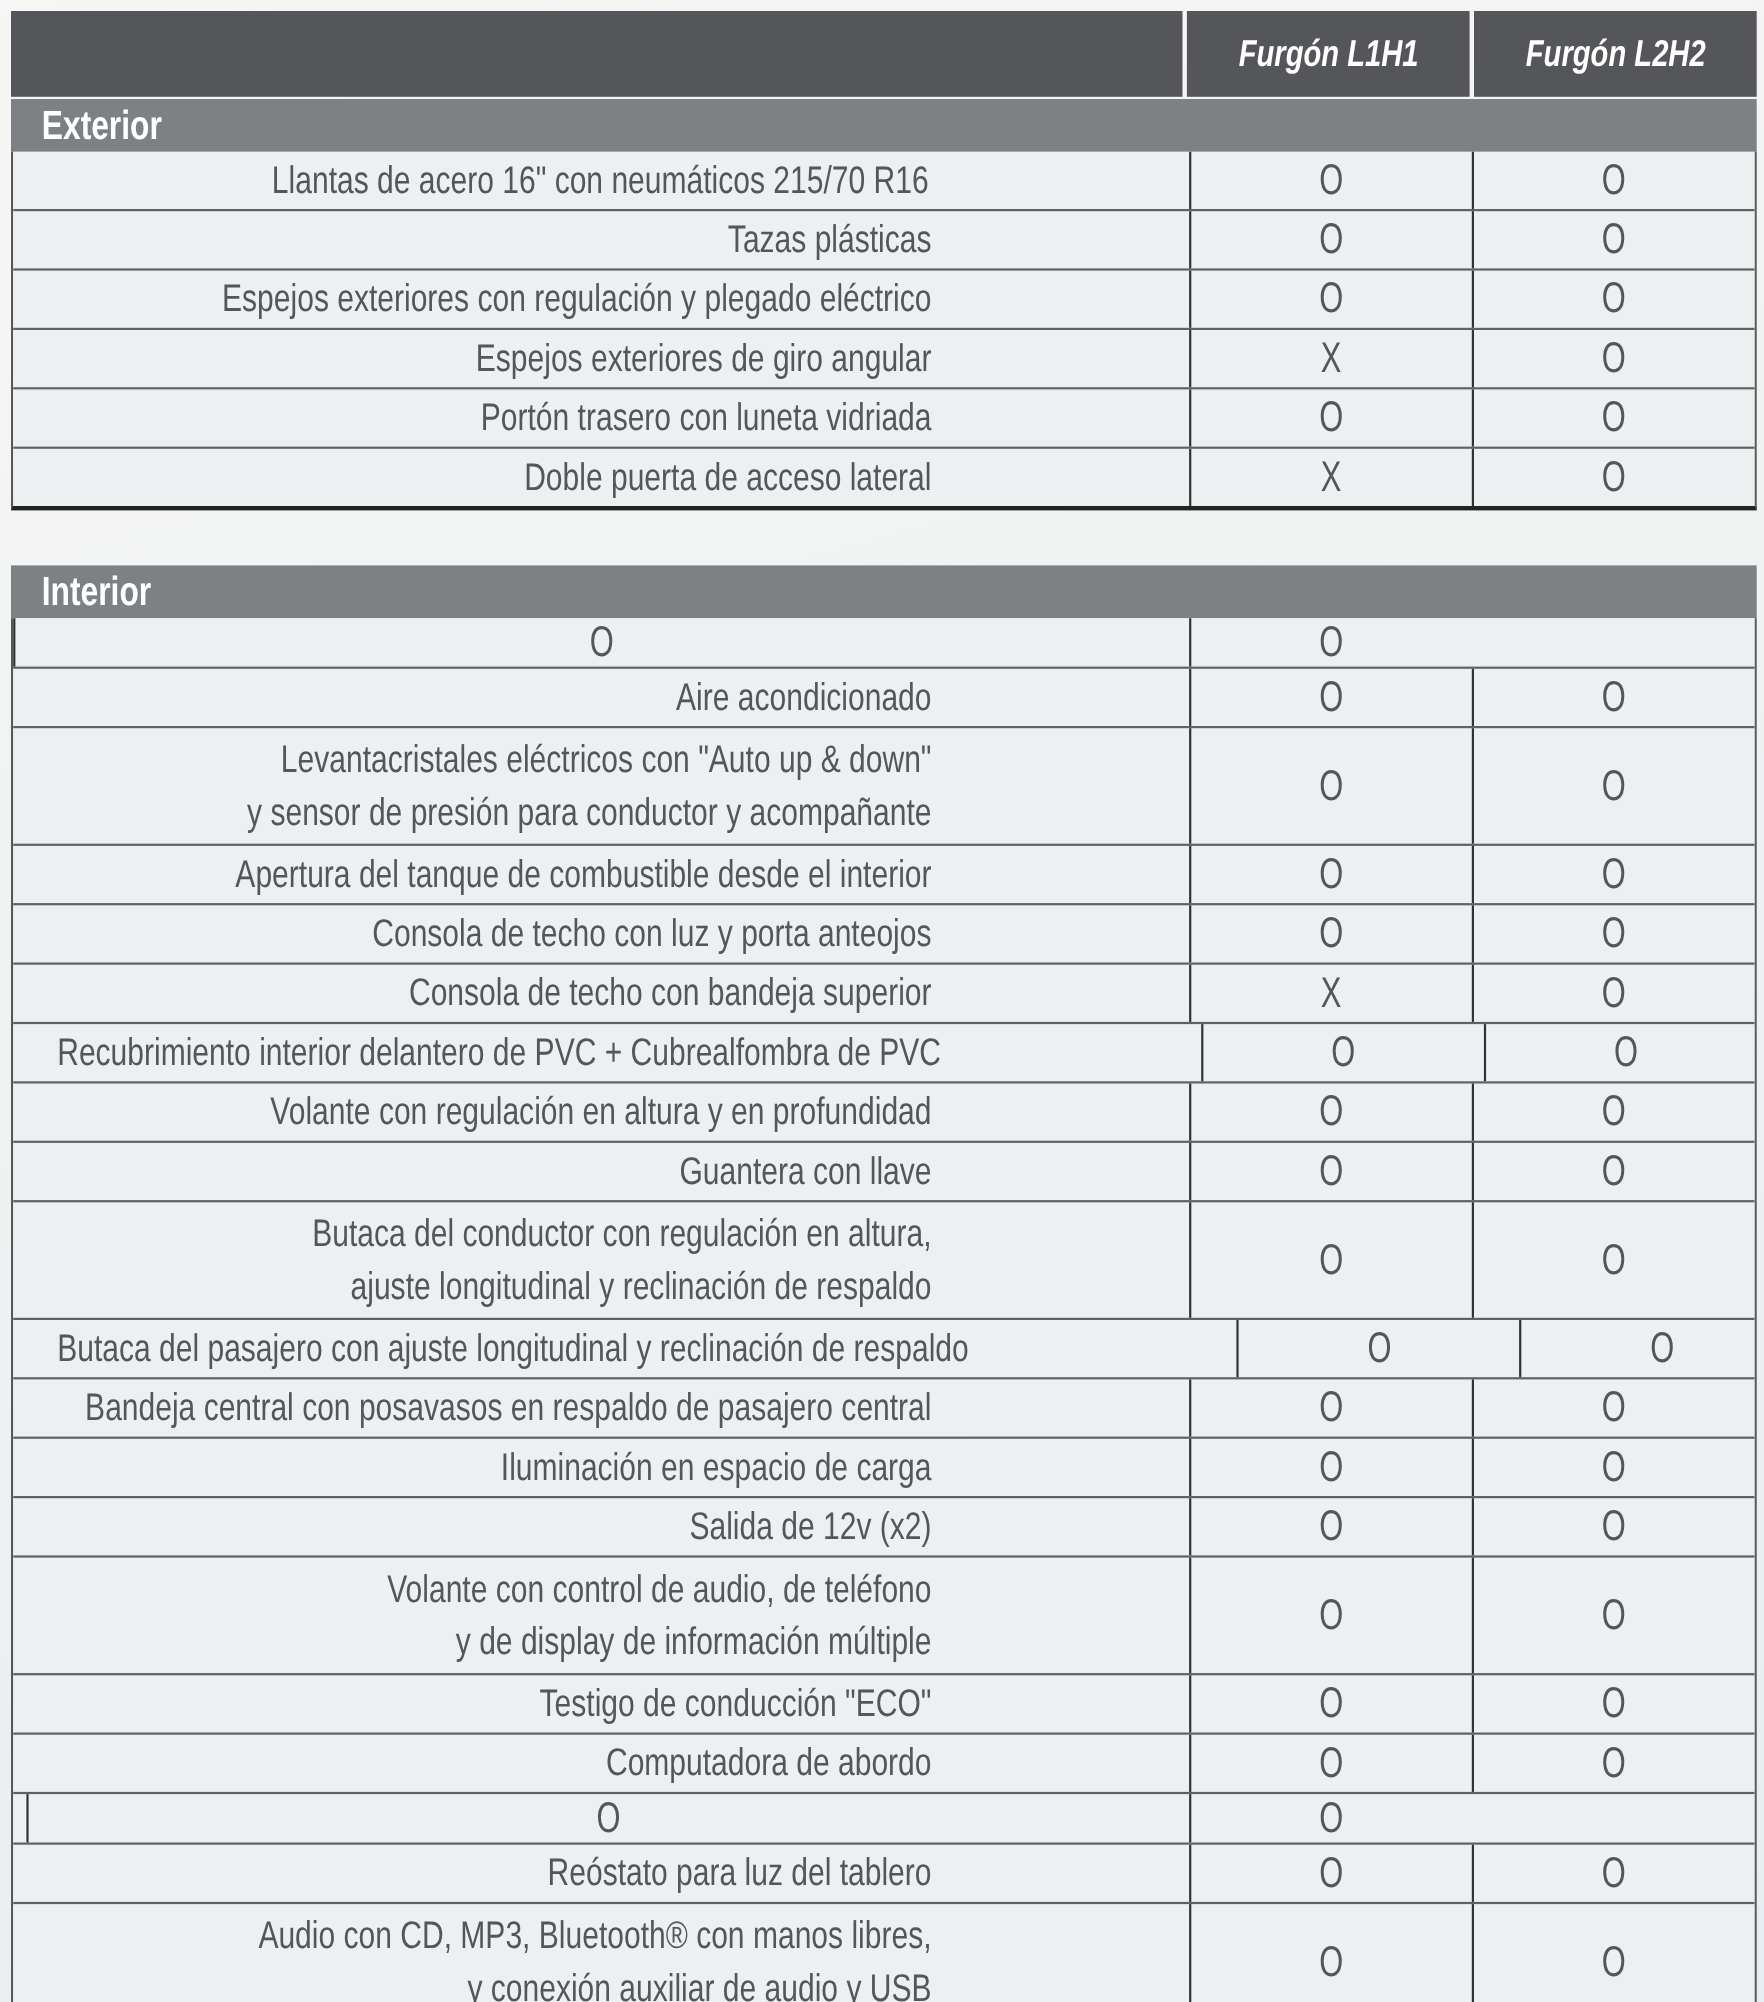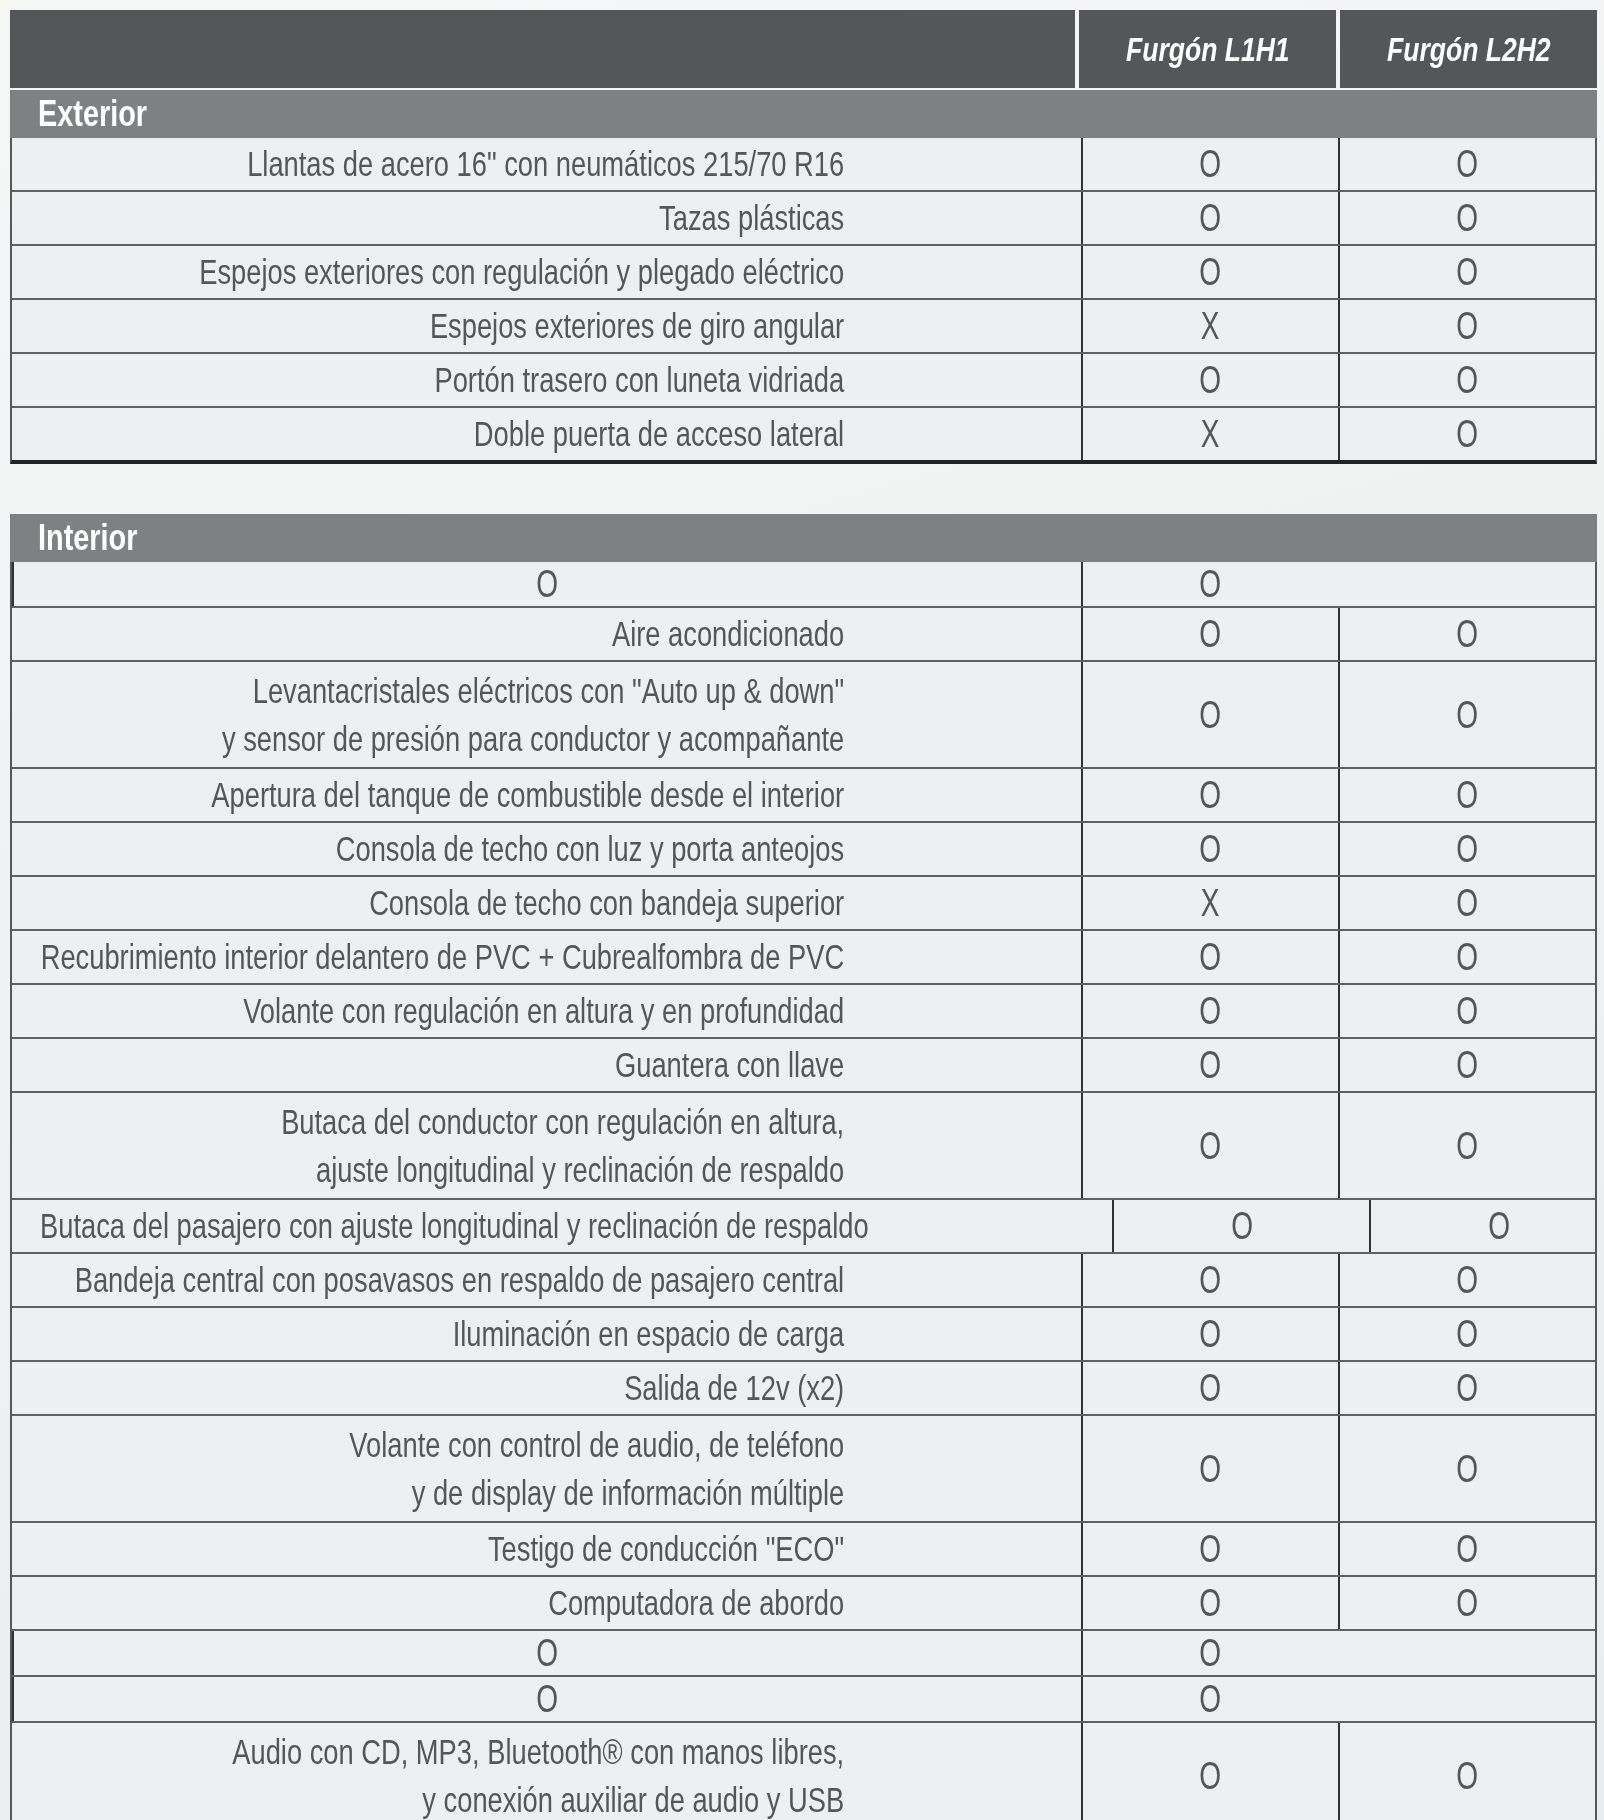--- a/index.html
+++ b/index.html
@@ -35,21 +35,21 @@
   }
   .section-rows{
     border-left:2px solid #55575a; border-right:2px solid #55575a;
     border-bottom:4px solid #212325;
   }
   .section{ margin-bottom:16px;text-align:right; }
   .section + .section{ margin-top:50px; }
 
   
   .row{ display:grid; grid-template-columns:1fr 257px 257px; background:var(--row-bg,#edeff0); }
-  .row + .row{ border-top:2px solid var(--line,#5f6163); }
+  .row + .row{ border-top:2px solid var(--line,#5f6163);padding-left:12px; }
   .cell{ box-sizing:border-box; }
   .label-cell{
     display:flex; flex-direction:column; justify-content:center;
     min-height:48px; padding:2px 10px 2px 28px; font-size:35px; line-height:48px;
   }
   .row.tall .label-cell{ min-height:105px; }
   .value-cell{
     display:flex; align-items:center; justify-content:center;
     border-left:2px solid var(--divider,#303234);
     font-size:39px;
@@ -380,20 +380,24 @@
   <div class="row">
     <div class="cell value-cell">
       <span class="val">O</span>
     </div>
     <div class="cell value-cell">
       <span class="val">O</span>
     </div>
   </div>
 
   <div class="row">
+    <div class="cell label-cell">
+      <span class="cond label-line">Reóstato para luz del tablero</span>
+
+    </div>
     <div class="cell value-cell">
       <span class="val">O</span>
     </div>
     <div class="cell value-cell">
       <span class="val">O</span>
     </div>
   </div>
 
   <div class="row tall">
     <div class="cell label-cell">

